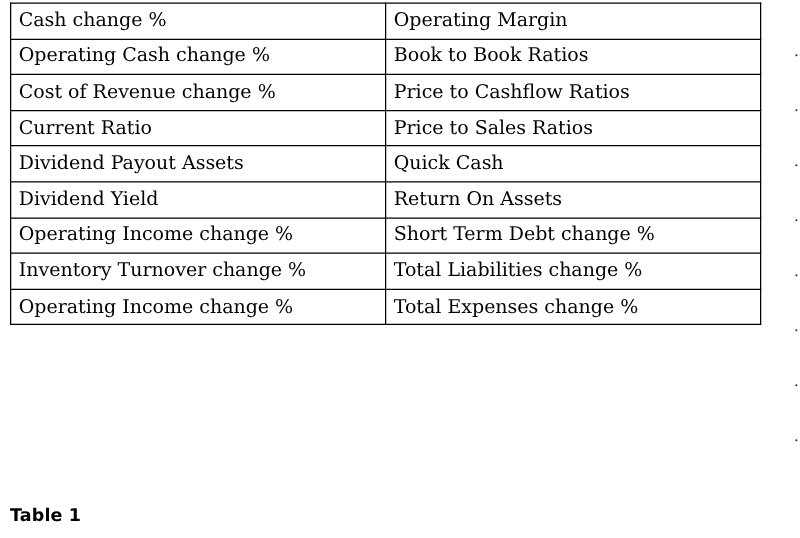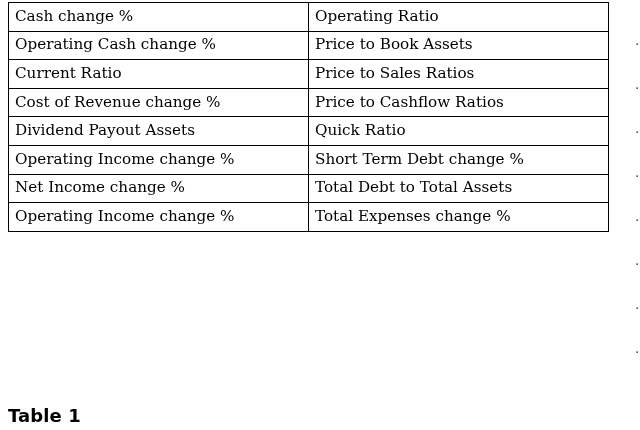--- a/index.html
+++ b/index.html
@@ -42,21 +42,21 @@
     vertical-align: middle;
   }
   table.metrics col.c1 { width: 300px; }
   table.metrics col.c2 { width: 300px; }
   .caption {
     position: absolute;
     left: 8px;
     top: 405px;
     font-family: "DejaVu Sans", sans-serif;
     font-weight: bold;
-    font-size: 18px;
+    font-size: 14px;
     letter-spacing: 0.1px;
   }
   
   .edge-marks {
     position: absolute;
     right: 0;
     top: 0;
     width: 18px;
     height: 430px;
   }
@@ -74,45 +74,49 @@
 <div class="page">
 
   <table class="metrics">
     <colgroup>
         <col class="c1">
         <col class="c2">
       </colgroup>
     <tbody>
       <tr>
         <td>Cash change %</td>
-        <td>Operating Ratio</td>
+        <td>Operating Margin</td>
       </tr>
       <tr>
         <td>Operating Cash change %</td>
-        <td>Price to Book Assets</td>
+        <td>Book to Book Ratios</td>
+      </tr>
+      <tr>
+        <td>Cost of Revenue change %</td>
+        <td>Price to Cashflow Ratios</td>
       </tr>
       <tr>
         <td>Current Ratio</td>
         <td>Price to Sales Ratios</td>
       </tr>
       <tr>
-        <td>Cost of Revenue change %</td>
-        <td>Price to Cashflow Ratios</td>
+        <td>Dividend Payout Assets</td>
+        <td>Quick Cash</td>
       </tr>
       <tr>
-        <td>Dividend Payout Assets</td>
-        <td>Quick Ratio</td>
+        <td>Dividend Yield</td>
+        <td>Return On Assets</td>
       </tr>
       <tr>
         <td>Operating Income change %</td>
         <td>Short Term Debt change %</td>
       </tr>
       <tr>
-        <td>Net Income change %</td>
-        <td>Total Debt to Total Assets</td>
+        <td>Inventory Turnover change %</td>
+        <td>Total Liabilities change %</td>
       </tr>
       <tr>
         <td>Operating Income change %</td>
         <td>Total Expenses change %</td>
       </tr>
     </tbody>
   </table>
 
   <div class="caption">Table 1</div>
 

